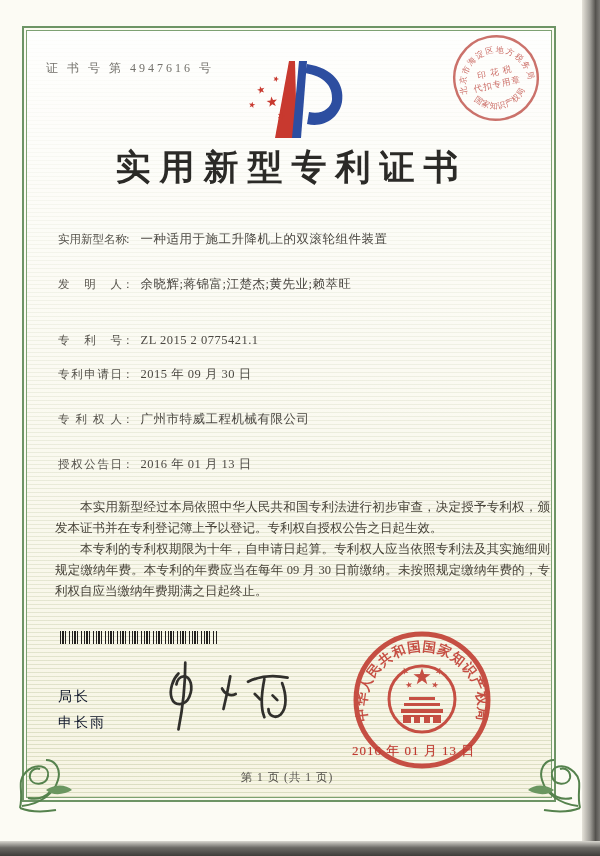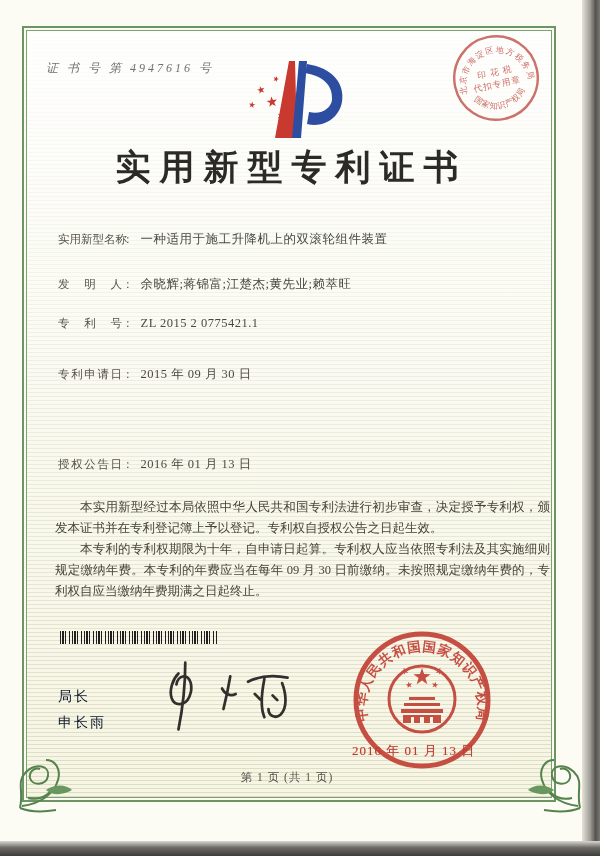--- a/index.html
+++ b/index.html
@@ -9,21 +9,21 @@
        background:linear-gradient(90deg,#e6e3da 0%,#a09e98 45%,#55534f 75%,#7a7874 100%);}
   .scan-edge-bottom{position:absolute;top:841px;left:0;width:600px;height:15px;
        background:linear-gradient(180deg,#d9d7d0 0%,#6b6965 45%,#3f3d3a 100%);}
   .paper{position:absolute;left:0;top:0;width:582px;height:841px;background:#fcfbf4;}
   .frame{position:absolute;left:22px;top:26px;width:530px;height:772px;
        border:2px solid #6d9465;box-shadow:inset 0 0 0 2px #fbfaf0, inset 0 0 0 3px #7da172;
        background:
          linear-gradient(180deg,rgba(255,255,255,0.95) 0%,rgba(255,255,255,0.55) 45%,rgba(255,255,255,0.05) 100%),
          repeating-linear-gradient(180deg,rgba(150,162,104,0.30) 0px,rgba(150,162,104,0.30) 1px,rgba(0,0,0,0) 1px,rgba(0,0,0,0) 4px),
          #f6f4e2;}
-  .cert-no{position:absolute;left:46px;top:60px;font-size:12px;color:#73716b;letter-spacing:3px;font-style:italic;}
+  .cert-no{position:absolute;left:46px;top:60px;font-size:12px;color:#73716b;letter-spacing:3px;}
   .doc-title{position:absolute;left:22px;top:144px;width:530px;text-align:center;
        font-size:35px;color:#2b2a27;font-weight:600;letter-spacing:9px;text-indent:9px;}
   .field-row{position:absolute;left:58px;white-space:nowrap;color:#504d46;}
   .field-label{display:inline-block;width:64px;font-size:11.5px;text-align:justify;text-align-last:justify;
        vertical-align:baseline;color:#55524b;}
   .field-colon{font-size:11.5px;color:#55524b;}
   .field-value{font-size:12.5px;margin-left:7px;letter-spacing:0.5px;color:#4b4842;}
   .paras{position:absolute;left:55px;top:497px;width:495px;font-size:12.5px;line-height:21px;
        text-align:justify;color:#474339;}
   .paras p{margin:0;text-indent:2em;}
@@ -89,25 +89,28 @@
   </svg>
 
   <div class="doc-title">实用新型专利证书</div>
 
   <div class="field-row" style="top:229px">
     <span class="field-label">实用新型名称</span><span class="field-colon">：</span><span class="field-value">一种适用于施工升降机上的双滚轮组件装置</span>
   </div>
   <div class="field-row" style="top:274px">
     <span class="field-label">发明人</span><span class="field-colon">：</span><span class="field-value">余晓辉;蒋锦富;江楚杰;黄先业;赖萃旺</span>
   </div>
-  <div class="field-row" style="top:313px">
+  <div class="field-row" style="top:330px">
     <span class="field-label">专利号</span><span class="field-colon">：</span><span class="field-value">ZL 2015 2 0775421.1</span>
   </div>
   <div class="field-row" style="top:364px">
     <span class="field-label">专利申请日</span><span class="field-colon">：</span><span class="field-value">2015 年 09 月 30 日</span>
+  </div>
+  <div class="field-row" style="top:409px">
+    <span class="field-label">专利权人</span><span class="field-colon">：</span><span class="field-value">广州市特威工程机械有限公司</span>
   </div>
   <div class="field-row" style="top:454px">
     <span class="field-label">授权公告日</span><span class="field-colon">：</span><span class="field-value">2016 年 01 月 13 日</span>
   </div>
 
   <div class="paras">
     <p>本实用新型经过本局依照中华人民共和国专利法进行初步审查，决定授予专利权，颁发本证书并在专利登记簿上予以登记。专利权自授权公告之日起生效。</p>
     <p>本专利的专利权期限为十年，自申请日起算。专利权人应当依照专利法及其实施细则规定缴纳年费。本专利的年费应当在每年 09 月 30 日前缴纳。未按照规定缴纳年费的，专利权自应当缴纳年费期满之日起终止。</p>
   </div>
 

